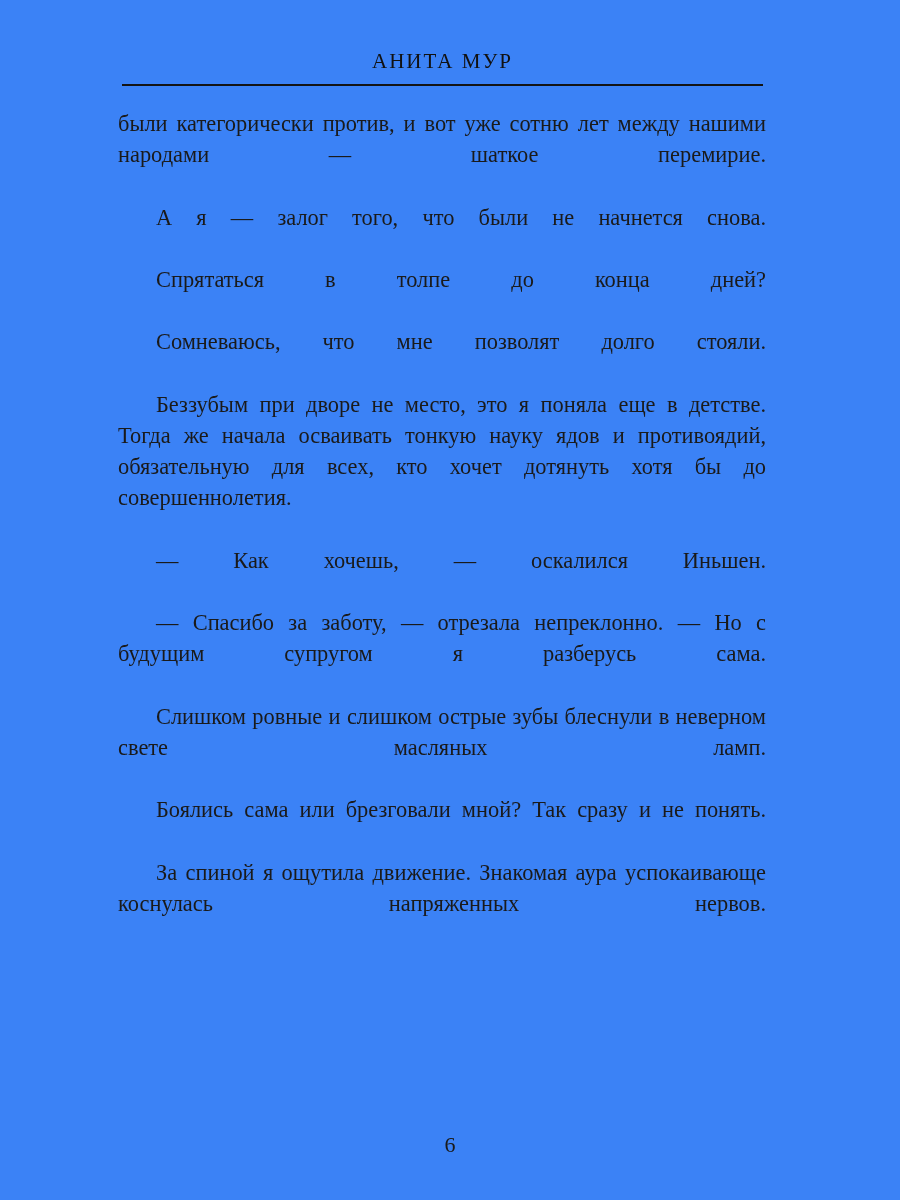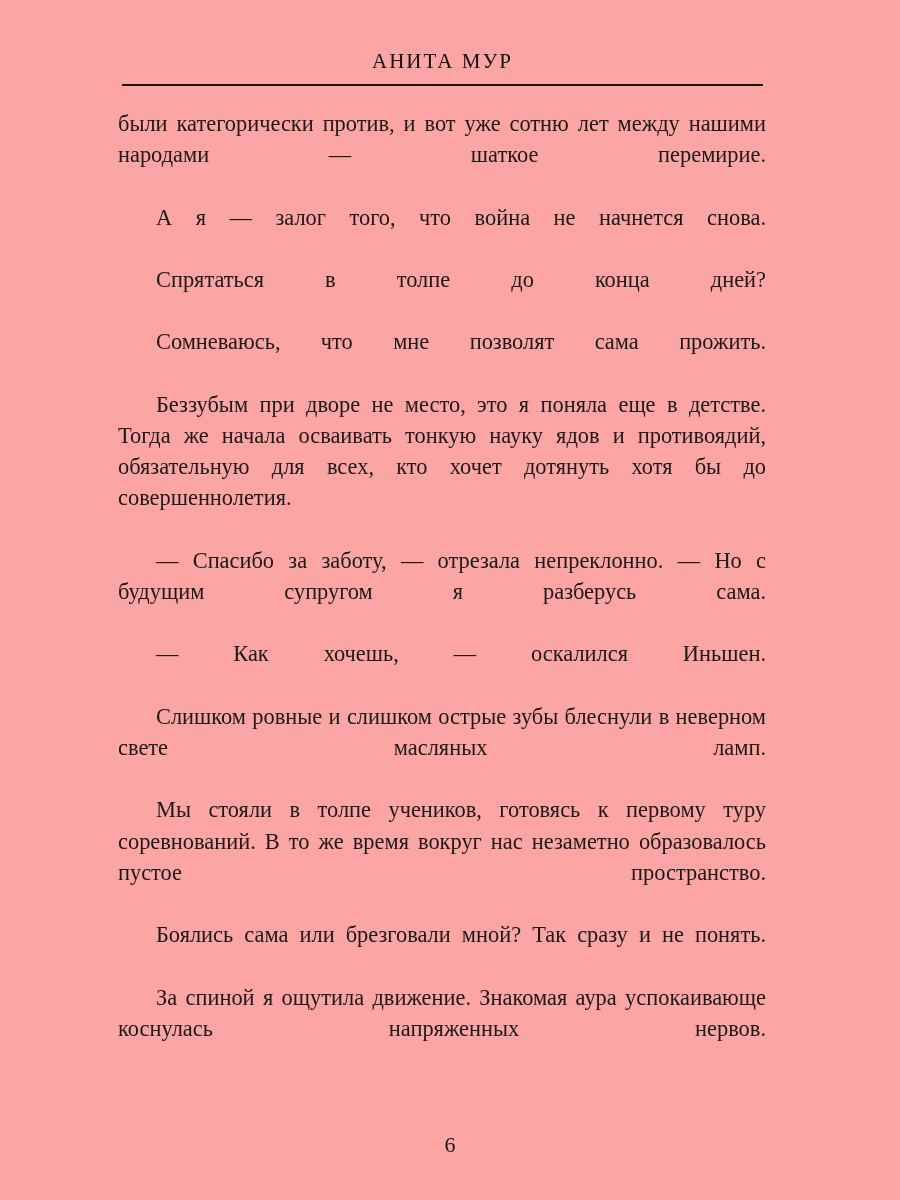--- a/index.html
+++ b/index.html
@@ -78,38 +78,37 @@
     left: 0;
     width: 900px;
     text-align: center;
     font-size: 22px;
     color: #1a1a1a;
   }
 </style>
 </head>
 <body style="background: rgb(255, 255, 255);">
 
-<div class="page" style="background: #fca5a5;">
+<div class="page" style="background: #3b82f6;">
 
   <div class="running-head">
     <div class="title">АНИТА МУР</div>
   </div>
 
   <div class="head-rule" style="background: rgb(20, 20, 20);"></div>
 
   <div class="textblock">
       <p class="para no-indent" style="color: rgb(26, 26, 26);">были категорически против, и вот уже сотню лет между нашими народами — шаткое перемирие.</p>
-      <p class="para" style="color: rgb(26, 26, 26);">А я — залог того, что война не начнется снова.</p>
+      <p class="para" style="color: rgb(26, 26, 26);">А я — залог того, что были не начнется снова.</p>
       <p class="para" style="color: rgb(26, 26, 26);">Спрятаться в толпе до конца дней?</p>
-      <p class="para" style="color: rgb(26, 26, 26);">Сомневаюсь, что мне позволят сама прожить.</p>
+      <p class="para" style="color: rgb(26, 26, 26);">Сомневаюсь, что мне позволят долго стояли.</p>
       <p class="para" style="color: rgb(26, 26, 26);">Беззубым при дворе не место, это я поняла еще в детстве. Тогда же начала осваивать тонкую науку ядов и противоядий, обязательную для всех, кто хочет дотянуть хотя бы до совершеннолетия.</p>
+      <p class="para" style="color: rgb(26, 26, 26);">— Как хочешь, — оскалился Иньшен.</p>
       <p class="para" style="color: rgb(26, 26, 26);">— Спасибо за заботу, — отрезала непреклонно. — Но с будущим супругом я разберусь сама.</p>
-      <p class="para" style="color: rgb(26, 26, 26);">— Как хочешь, — оскалился Иньшен.</p>
       <p class="para" style="color: rgb(26, 26, 26);">Слишком ровные и слишком острые зубы блеснули в неверном свете масляных ламп.</p>
-      <p class="para" style="color: rgb(26, 26, 26);">Мы стояли в толпе учеников, готовясь к первому туру соревнований. В то же время вокруг нас незаметно образовалось пустое пространство.</p>
       <p class="para" style="color: rgb(26, 26, 26);">Боялись сама или брезговали мной? Так сразу и не понять.</p>
       <p class="para" style="color: rgb(26, 26, 26);">За спиной я ощутила движение. Знакомая аура успокаивающе коснулась напряженных нервов.</p>
     </div>
 
   <div class="folio">
     <span>6</span>
   </div>
 
 </div>
 

